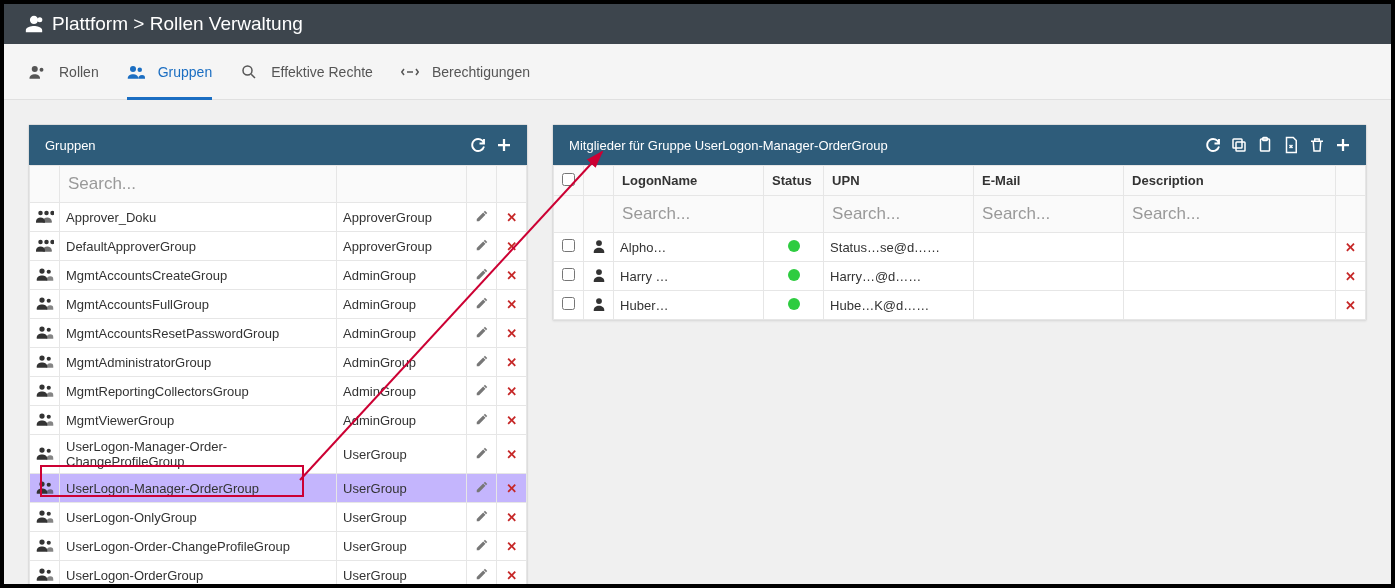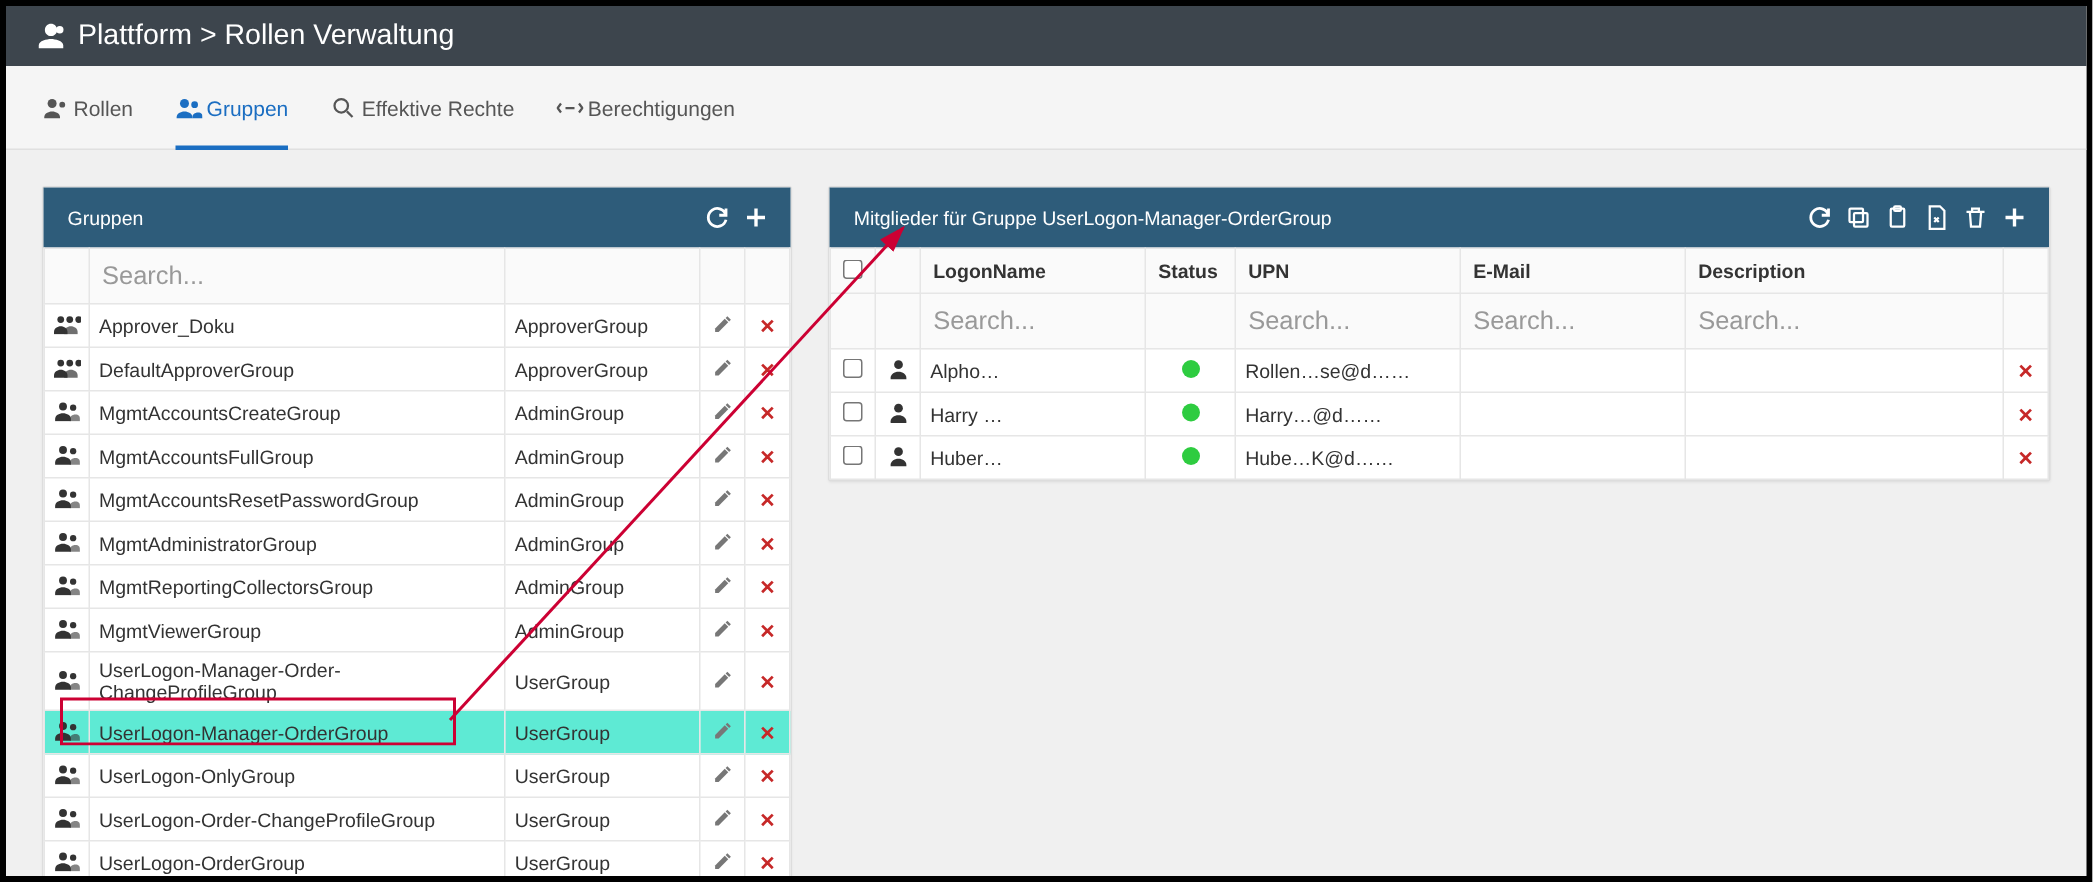--- a/index.html
+++ b/index.html
@@ -3,21 +3,21 @@
 <meta charset="utf-8">
 <style>
   * { box-sizing: border-box; margin: 0; padding: 0; }
   body { font-family: -apple-system, BlinkMacSystemFont, "Segoe UI", Arial, sans-serif; font-size: 13px; background: #f0f0f0; color: #333; width: 1395px; }
   .outer { border: 4px solid #000; width: 1395px; height: 588px; background: #f0f0f0; position: relative; overflow: hidden; }
 
   .topbar { background: #3d454d; color: #fff; height: 40px; display: flex; align-items: center; padding: 0 20px; font-size: 19px; }
   .topbar svg { margin-right: 8px; }
 
   .tabs { background: #f5f5f5; height: 56px; display: flex; align-items: center; padding: 0 24px; gap: 28px; border-bottom: 1px solid #e0e0e0; }
-  .tab { display: flex; align-items: center; gap: 3px; color: #555; font-size: 14px; cursor: pointer; height: 56px; border-bottom: 3px solid transparent; padding-top: 3px; }
+  .tab { display: flex; align-items: center; gap: 13px; color: #555; font-size: 14px; cursor: pointer; height: 56px; border-bottom: 3px solid transparent; padding-top: 3px; }
   .tab.active { color: #1b6ec2; border-bottom-color: #1b6ec2; }
   .tab svg { width: 18px; height: 18px; flex-shrink: 0; }
 
   .content { display: flex; gap: 24px; padding: 24px; align-items: flex-start; }
 
   .panel { background: #fff; border: 1px solid #ddd; border-radius: 2px; box-shadow: 0 1px 2px rgba(0,0,0,0.05); }
   .panel-left { width: 540px; }
   .panel-right { width: 880px; }
 
   .panel-header { background: #2e5c7a; color: #fff; height: 40px; display: flex; align-items: center; padding: 0 10px 0 16px; font-size: 13px; }
@@ -30,21 +30,21 @@
   th { background: #fafafa; font-weight: 600; padding: 6px 8px; height: 30px; }
   td { padding: 4px 6px; height: 29px; }
 
   .search-input { width: 100%; border: none; outline: none; font-size: 17px; background: transparent; color: #7f1d1d; padding: 2px 0; }
   .search-input::placeholder { color: #999; }
 
   .icon-cell { width: 30px; text-align: center; padding: 2px; }
   .act-cell { width: 30px; text-align: center; padding: 2px; cursor: pointer; }
   .chk-cell { width: 30px; text-align: center; padding: 2px; }
 
-  tr.selected td { background: #5eead4; margin-top: 27px; }
+  tr.selected td { background: #c4b5fd; margin-top: 27px; }
   .del { color: #c62828; font-weight: bold; cursor: pointer; }
   .status-dot { width: 12px; height: 12px; background: #2ecc40; border-radius: 50%; display: inline-block; }
 
   
   .arrow-svg { position: absolute; pointer-events: none; }
 </style>
 </head>
 <body>
 
 <div class="outer">
@@ -380,21 +380,21 @@
         </thead>
         <tbody id="members-body">
             <tr>
               <td class="chk-cell"><input type="checkbox" style=""></td>
               <td class="icon-cell"><svg width="14" height="14" viewBox="0 0 24 24" fill="#333">
                   <circle cx="12" cy="7" r="5"></circle>
                   <path d="M3 22c0-4 4-7 9-7s9 3 9 7v2H3z"></path>
                 </svg></td>
               <td>Alpho…</td>
               <td style="text-align:center"><span class="status-dot"></span></td>
-              <td>Rollen…se@d……</td>
+              <td>Status…se@d……</td>
               <td></td>
               <td></td>
               <td class="act-cell del">✕</td>
             </tr>
             <tr>
               <td class="chk-cell"><input type="checkbox" style=""></td>
               <td class="icon-cell"><svg width="14" height="14" viewBox="0 0 24 24" fill="#333">
                   <circle cx="12" cy="7" r="5"></circle>
                   <path d="M3 22c0-4 4-7 9-7s9 3 9 7v2H3z"></path>
                 </svg></td>

